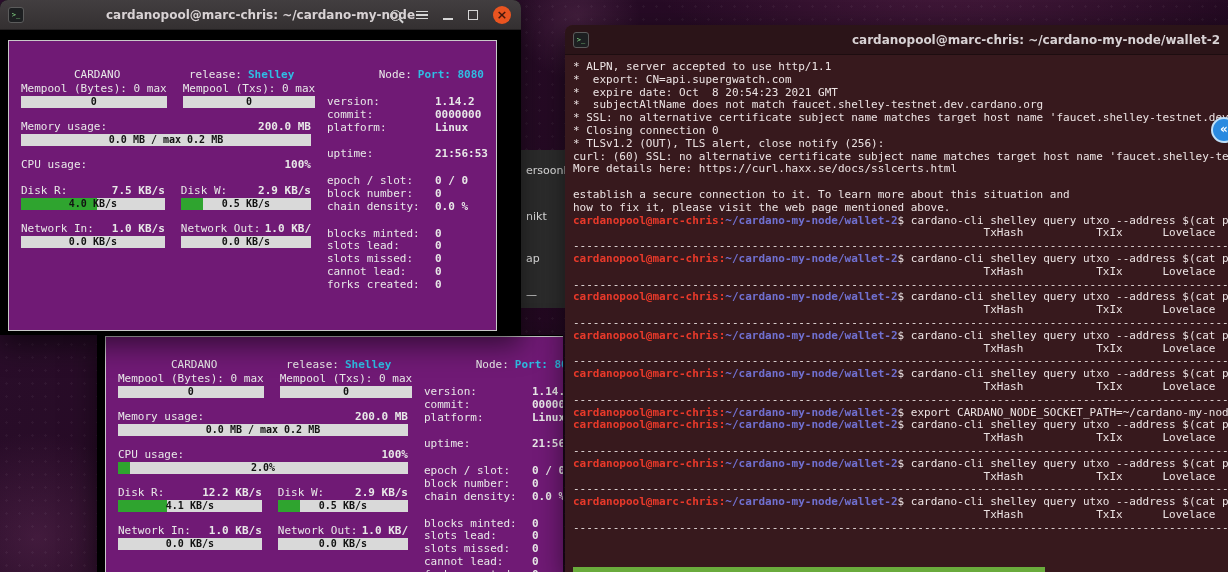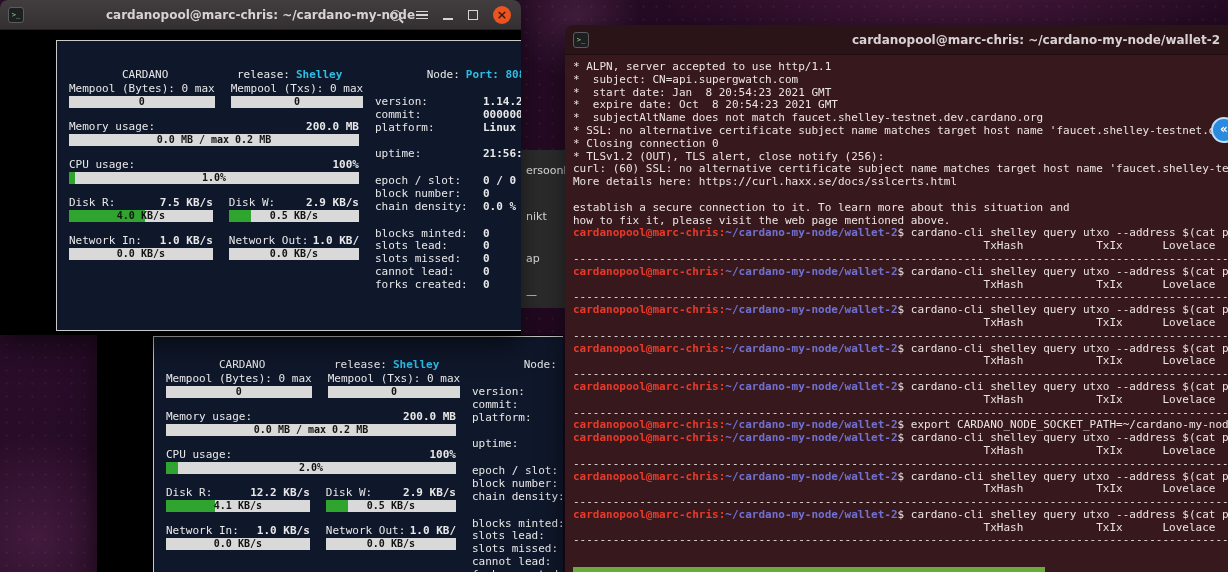--- a/index.html
+++ b/index.html
@@ -38,21 +38,21 @@
     line-height:18px;text-align:center;font-weight:bold;display:inline-block;}
   
   .window-left{left:0;top:0;width:521px;height:335px;z-index:4;background:#000;border-radius:8px 8px 0 0;}
   .term-black{position:absolute;top:30px;left:0;right:0;bottom:0;background:#000;overflow:hidden;}
   .dash-host-top{margin:10px 0 0 8px;}
   .window-bottom{left:97px;top:335px;width:466px;height:237px;background:#000;overflow:hidden;z-index:2;}
   .window-bottom .dash-host{margin:1px 0 0 8px;}
   .window-bottom .dash-box{padding-top:8px;}
   
   .dash-box{border:1px solid #c9c9c9;width:489px;height:291px;box-sizing:border-box;
-    padding:14px 12px 10px 12px;font-size:11px;color:#e8e8e8;background:#0f172a;margin-left:48px;}
+    padding:14px 12px 10px 12px;font-size:11px;color:#e8e8e8;background:#701a75;}
   .dash-header{display:flex;justify-content:space-between;height:16px;white-space:pre;}
   .dh-app{display:inline-block;width:115px;}
   .cyan{color:#2fbde4;font-weight:bold;margin-left:6px;}
   .b{font-weight:bold;}
   .dash-body{display:flex;margin-top:12px;}
   .meters{width:290px;margin-right:16px;}
   .meter-row{display:flex;gap:16px;}
   .m1{width:148px;}.m2{width:134px;}
   .meter{margin-bottom:13px;}
   .meter-label{display:flex;justify-content:space-between;height:13px;line-height:12px;white-space:pre;}
@@ -216,22 +216,21 @@
 </div>
 
 <div class="window window-right">
   <div class="tb tb-right">
     <span class="app-ico">&gt;_</span>
     <span class="tb-title tb-title-right">cardanopool@marc-chris: ~/cardano-my-node/wallet-2</span>
   </div>
   <div class="rt-content">
     <div>
         <div class="tline"><span class="c-w">* ALPN, server accepted to use http/1.1</span></div>
-        <div class="tline"><span class="c-w">*  subject: CN=api.supergwatch.com</span></div>
-        <div class="tline"><span class="c-w">*  start date: Jan  8 20:54:23 2021 GMT</span></div>
+        <div class="tline"><span class="c-w">*  export: CN=api.supergwatch.com</span></div>
         <div class="tline"><span class="c-w">*  expire date: Oct  8 20:54:23 2021 GMT</span></div>
         <div class="tline"><span class="c-w">*  subjectAltName does not match faucet.shelley-testnet.dev.cardano.org</span></div>
         <div class="tline"><span class="c-w">* SSL: no alternative certificate subject name matches target host name 'faucet.shelley-testnet.dev.card</span></div>
         <div class="tline"><span class="c-w">* Closing connection 0</span></div>
         <div class="tline"><span class="c-w">* TLSv1.2 (OUT), TLS alert, close notify (256):</span></div>
         <div class="tline"><span class="c-w">curl: (60) SSL: no alternative certificate subject name matches target host name 'faucet.shelley-testnet</span></div>
         <div class="tline"><span class="c-w">More details here: https://curl.haxx.se/docs/sslcerts.html</span></div>
         <div class="tline"> </div>
         <div class="tline"><span class="c-w">establish a secure connection to it. To learn more about this situation and</span></div>
         <div class="tline"><span class="c-w">how to fix it, please visit the web page mentioned above.</span></div>
@@ -317,24 +316,20 @@
           </div>
           <div class="bar">
             <div class="bar-fill" style="width: 0%;"></div>
             <span class="bar-text">0.0 MB / max 0.2 MB</span>
           </div>
         </div>
         <div class="meter">
           <div class="meter-label">
             <span>CPU usage:</span>
             <span class="b">100%</span>
-          </div>
-          <div class="bar">
-            <div class="bar-fill" style="width: 2%;"></div>
-            <span class="bar-text">1.0%</span>
           </div>
         </div>
         <div class="meter-row">
           <div class="meter m1">
             <div class="meter-label">
               <span>Disk R:</span>
               <span class="b">7.5 KB/s</span>
             </div>
             <div class="bar">
               <div class="bar-fill" style="width: 53%;"></div>

